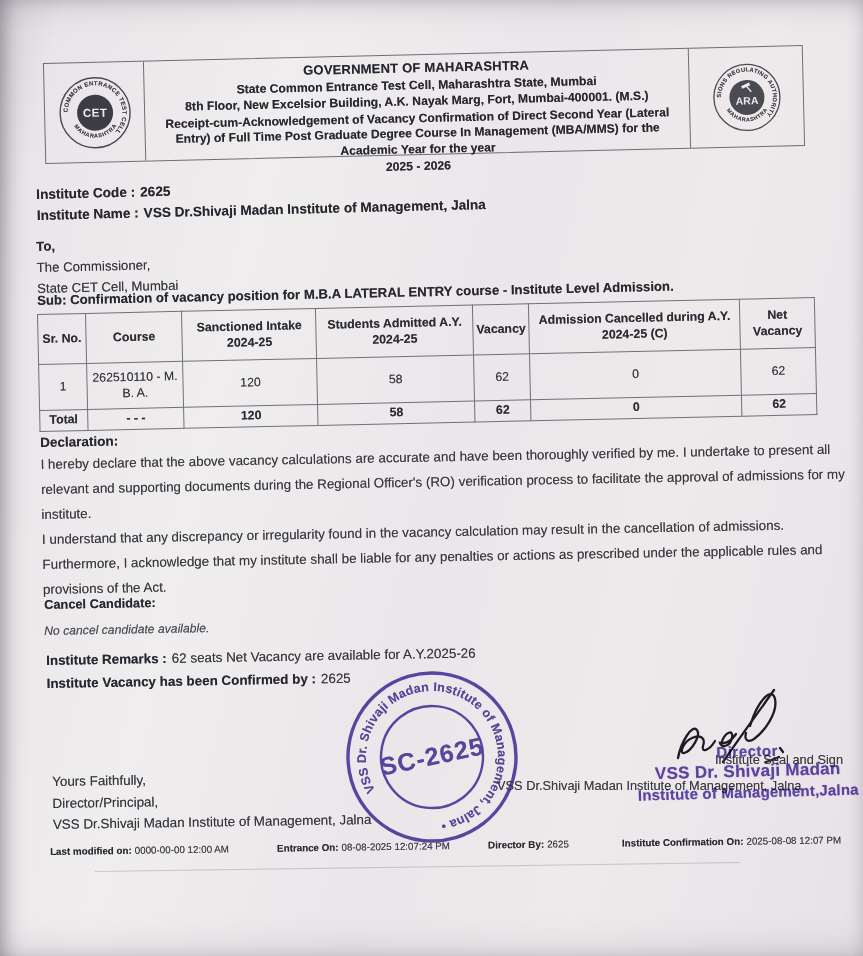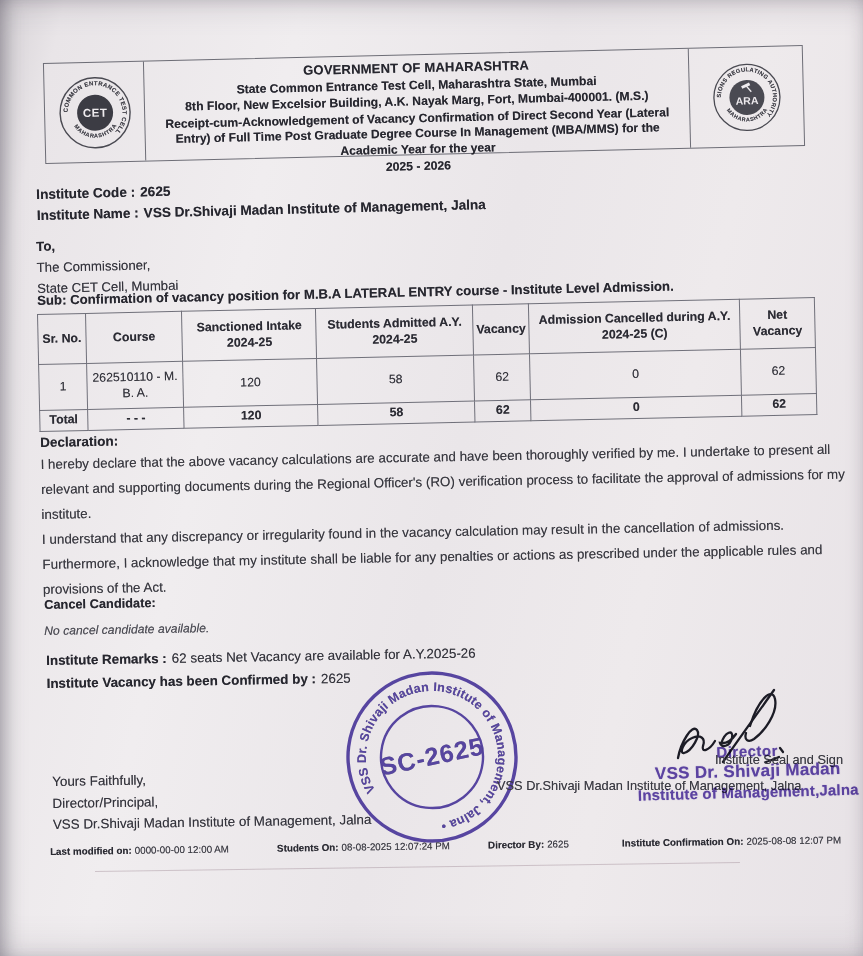--- a/index.html
+++ b/index.html
@@ -257,21 +257,21 @@
     <div>Yours Faithfully,</div>
     <div>Director/Principal,</div>
     <div>VSS Dr.Shivaji Madan Institute of Management, Jalna</div>
   </div>
 
   <div class="abs footer-row">
     <div class="f-item f1">
       <span class="lbl">Last modified on:</span><span>0000-00-00 12:00 AM</span>
     </div>
     <div class="f-item f2">
-      <span class="lbl">Students On:</span><span>08-08-2025 12:07:24 PM</span>
+      <span class="lbl">Entrance On:</span><span>08-08-2025 12:07:24 PM</span>
     </div>
     <div class="f-item f3">
       <span class="lbl">Director By:</span><span>2625</span>
     </div>
     <div class="f-item f4">
       <span class="lbl">Institute Confirmation On:</span><span>2025-08-08 12:07 PM</span>
     </div>
   </div>
   <div class="abs faint-rule"></div>
 

